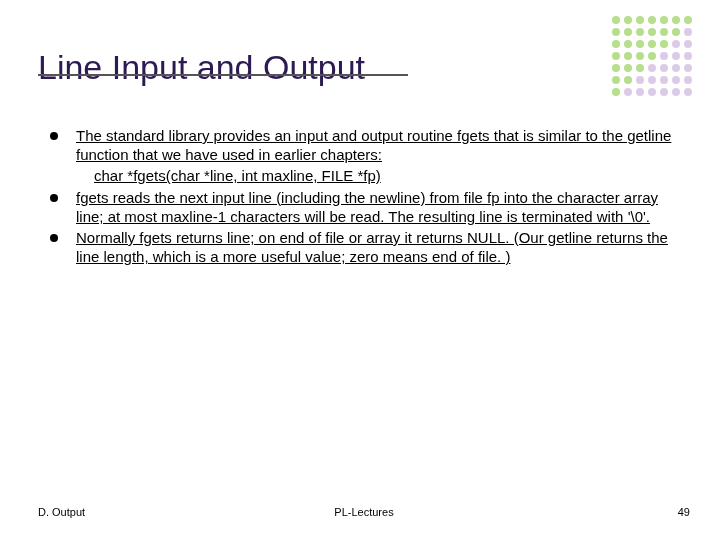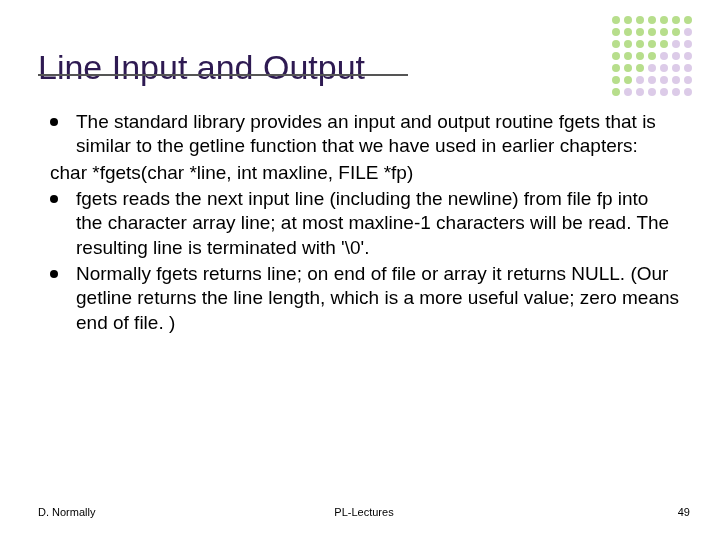--- a/index.html
+++ b/index.html
@@ -49,23 +49,24 @@
   .dots span {
     width: 8px;
     height: 8px;
     border-radius: 50%;
     margin: 2px;
   }
   .body {
     position: absolute;
     left: 50px;
     right: 40px;
-    top: 110px;
-    font-size: 19px;
+    top: 126px;
+    font-size: 15px;
     line-height: 1.28;
+    text-decoration: underline;
   }
   .body ul {
     list-style: none;
     margin: 0;
     padding: 0;
   }
   .body li.bullet {
     position: relative;
     padding-left: 26px;
     margin-bottom: 2px;
@@ -76,20 +77,21 @@
     left: 0;
     top: 0.42em;
     width: 8px;
     height: 8px;
     background: #000;
     border-radius: 50%;
   }
   .body li.plain {
     padding-left: 0;
     margin-bottom: 2px;
+    margin-left: 44px;
   }
   .footer {
     position: absolute;
     left: 38px;
     right: 30px;
     bottom: 22px;
     font-size: 11px;
     color: #000;
     display: flex;
     justify-content: space-between;
@@ -166,18 +168,18 @@
   <div class="body">
     <ul>
       <li class="bullet">The standard library provides an input and output routine fgets that is similar to the getline function that we have used in earlier chapters:</li>
       <li class="plain">char *fgets(char *line, int maxline, FILE *fp)</li>
       <li class="bullet">fgets reads the next input line (including the newline) from file fp into the character array line; at most maxline-1 characters will be read. The resulting line is terminated with '\0'.</li>
       <li class="bullet">Normally fgets returns line; on end of file or array it returns NULL. (Our getline returns the line length, which is a more useful value; zero means end of file. )</li>
     </ul>
   </div>
 
   <div class="footer">
-    <span>D. Normally</span>
+    <span>D. Output</span>
     <span class="center">PL-Lectures</span>
     <span class="right">49</span>
   </div>
 
 </div>
 
 </body></html>

